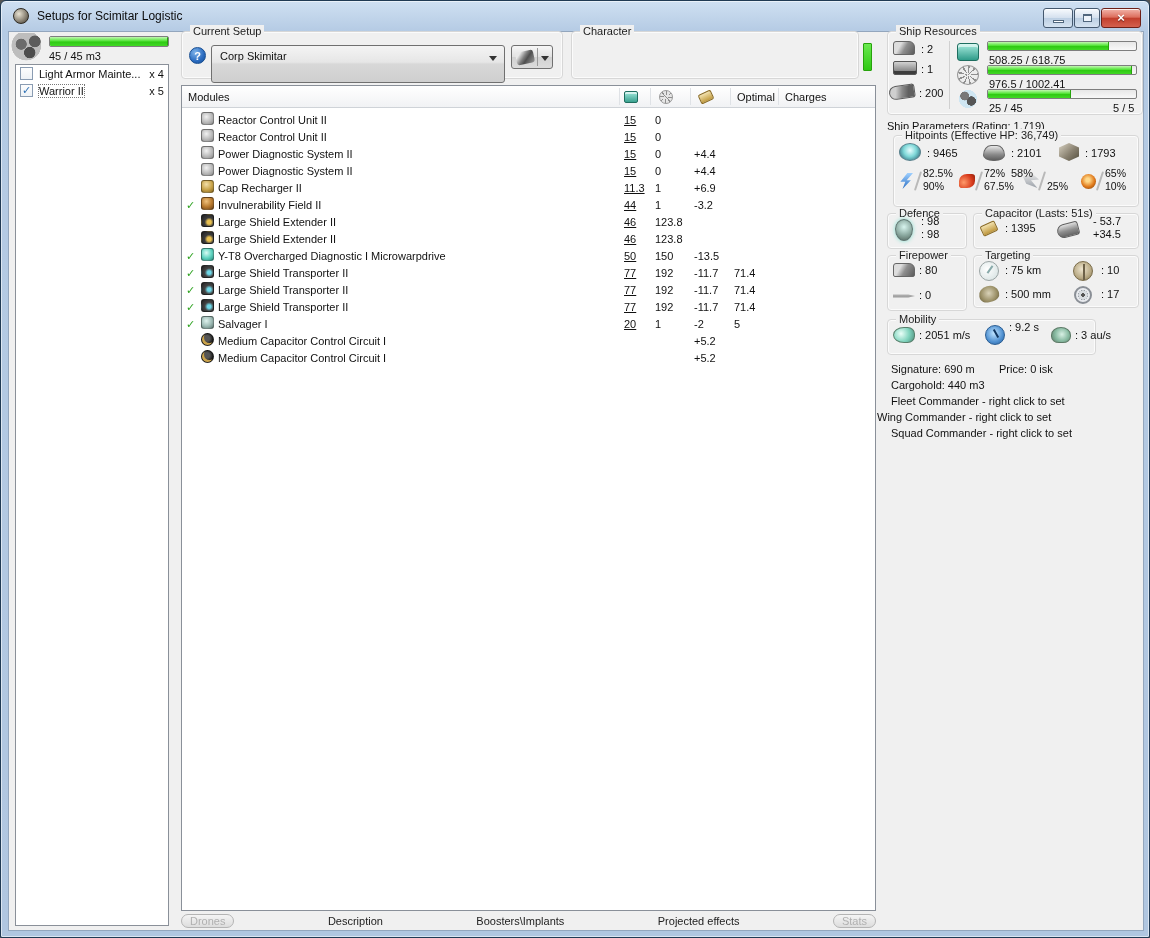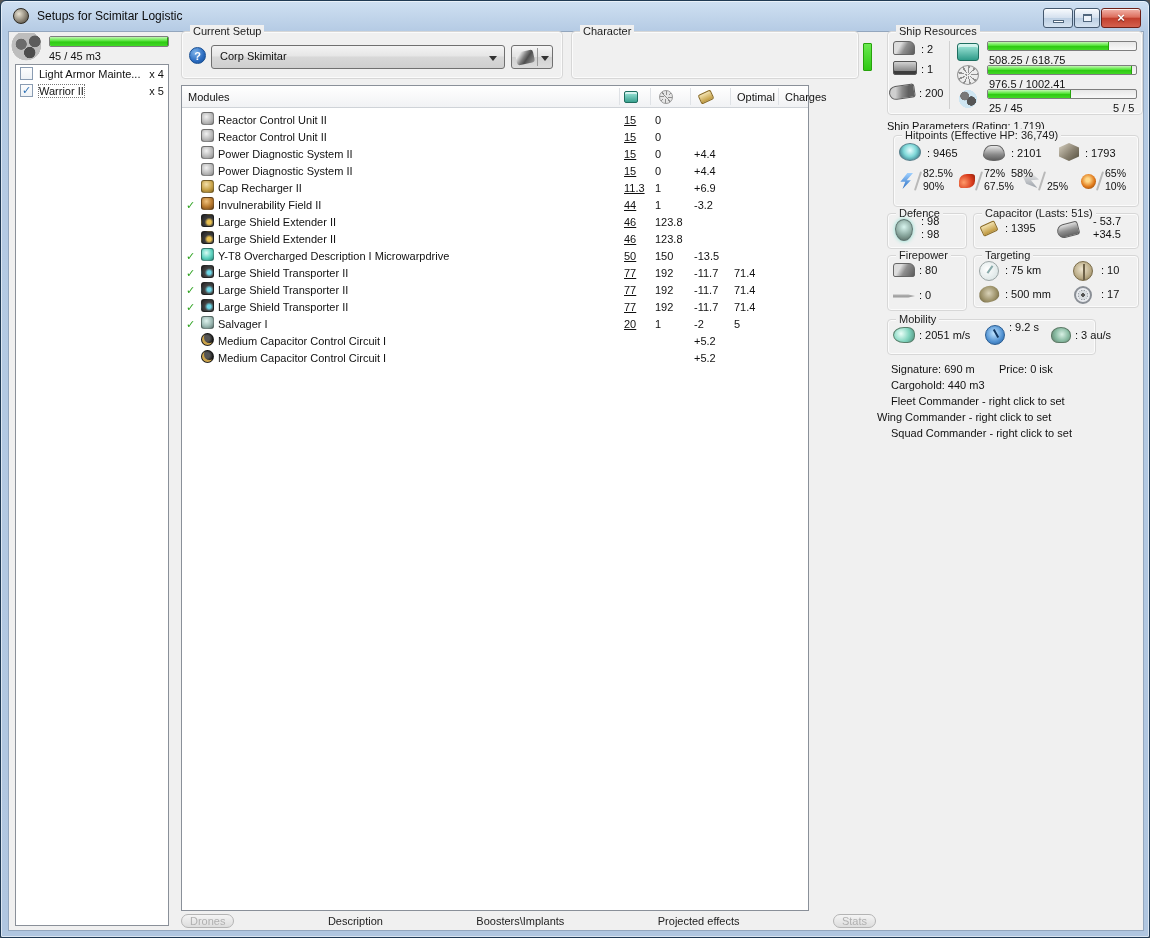--- a/index.html
+++ b/index.html
@@ -51,33 +51,33 @@
   .cbx { width:13px; height:13px; border:1px solid #8a9cb2; background:linear-gradient(#fdfdfd,#eef2f6); margin-right:6px; flex:0 0 13px;
     font-size:11px; line-height:11px; text-align:center; color:#2f71b5; font-weight:bold; }
   .drone-label { white-space:nowrap; overflow:hidden; }
   .drone-label.focused { outline:1px dotted #777; }
   .drone-qty { margin-left:auto; }
 
   
   .help-icon { position:absolute; left:188px; top:46px; width:17px; height:17px; border-radius:50%;
     background:radial-gradient(circle at 35% 30%, #7fb4ea, #2a6bc0 60%, #174e92); color:#fff; font-weight:bold;
     text-align:center; line-height:17px; font-size:11px; border:1px solid #174e92; }
-  .select { position:absolute; height:24px; border:1px solid #707070; border-radius:3px;
+  .select { position:absolute; height:38px; border:1px solid #707070; border-radius:3px;
     background:linear-gradient(#f4f4f4,#e6e6e6 45%,#d8d8d8 50%,#cfcfcf); padding:4px 20px 0 8px; }
   .select .arrow { position:absolute; right:7px; top:10px; width:0; height:0; border-left:4px solid transparent; border-right:4px solid transparent; border-top:5px solid #333; }
   .splitbtn { position:absolute; left:510px; top:44px; width:42px; height:24px; border:1px solid #707070; border-radius:3px;
     background:linear-gradient(#f7f7f7,#e2e2e2 48%,#d2d2d2 52%,#dcdcdc); }
   .splitbtn .tool { position:absolute; left:4px; top:5px; width:18px; height:13px;
     background:linear-gradient(135deg,#e8e8e8 20%,#7d7d7d 45%,#4f4f4f 60%,#9a9a9a); border-radius:3px; transform:rotate(-12deg); }
   .splitbtn .sep { position:absolute; right:14px; top:2px; bottom:2px; width:1px; background:#9a9a9a; }
   .splitbtn .arrow { position:absolute; right:3px; top:10px; width:0; height:0; border-left:4px solid transparent; border-right:4px solid transparent; border-top:5px solid #333; }
   .char-vbar { position:absolute; left:862px; top:42px; width:9px; height:28px; background:linear-gradient(#6ae94f,#2fc914); border:1px solid #27a30c; border-radius:1px; }
 
   
-  .modules-panel { position:absolute; left:180px; top:84px; width:628px; height:826px; }
+  .modules-panel { position:absolute; left:180px; top:84px; width:695px; height:826px; }
   .mod-header { position:absolute; left:0; top:0; right:0; height:22px;
     background:linear-gradient(#ffffff,#f1f2f4); border-bottom:1px solid #cfd3d8; }
   .mod-header .hsep { position:absolute; top:2px; bottom:2px; width:1px; background:#dfe2e6; }
   .mod-title { position:absolute; left:6px; top:5px; }
   .hcol { position:absolute; top:5px; }
   .mod-body { position:absolute; left:0; top:22px; right:0; bottom:0; background:#fff; overflow:hidden; }
   .mrow { position:relative; height:17px; line-height:17px; white-space:nowrap; }
   .mrow span { position:absolute; top:0; }
   .m-check { left:4px; color:#2fa321; font-weight:bold; }
   .m-name { left:36px; }
@@ -292,21 +292,21 @@
           <span class="m-name">Large Shield Extender II</span>
           <span class="m-cpu">46</span>
           <span class="m-grid">123.8</span>
           <span class="m-cap"></span>
           <span class="m-opt"></span>
           <span class="m-chg"></span>
         </div>
         <div class="mrow">
           <span class="m-check">✓</span>
           <span class="mi mi-teal"></span>
-          <span class="m-name">Y-T8 Overcharged Description I Microwarpdrive</span>
+          <span class="m-name">Y-T8 Overcharged Diagnostic I Microwarpdrive</span>
           <span class="m-cpu">50</span>
           <span class="m-grid">150</span>
           <span class="m-cap">-13.5</span>
           <span class="m-opt"></span>
           <span class="m-chg"></span>
         </div>
         <div class="mrow">
           <span class="m-check">✓</span>
           <span class="mi mi-darkteal"></span>
           <span class="m-name">Large Shield Transporter II</span>

